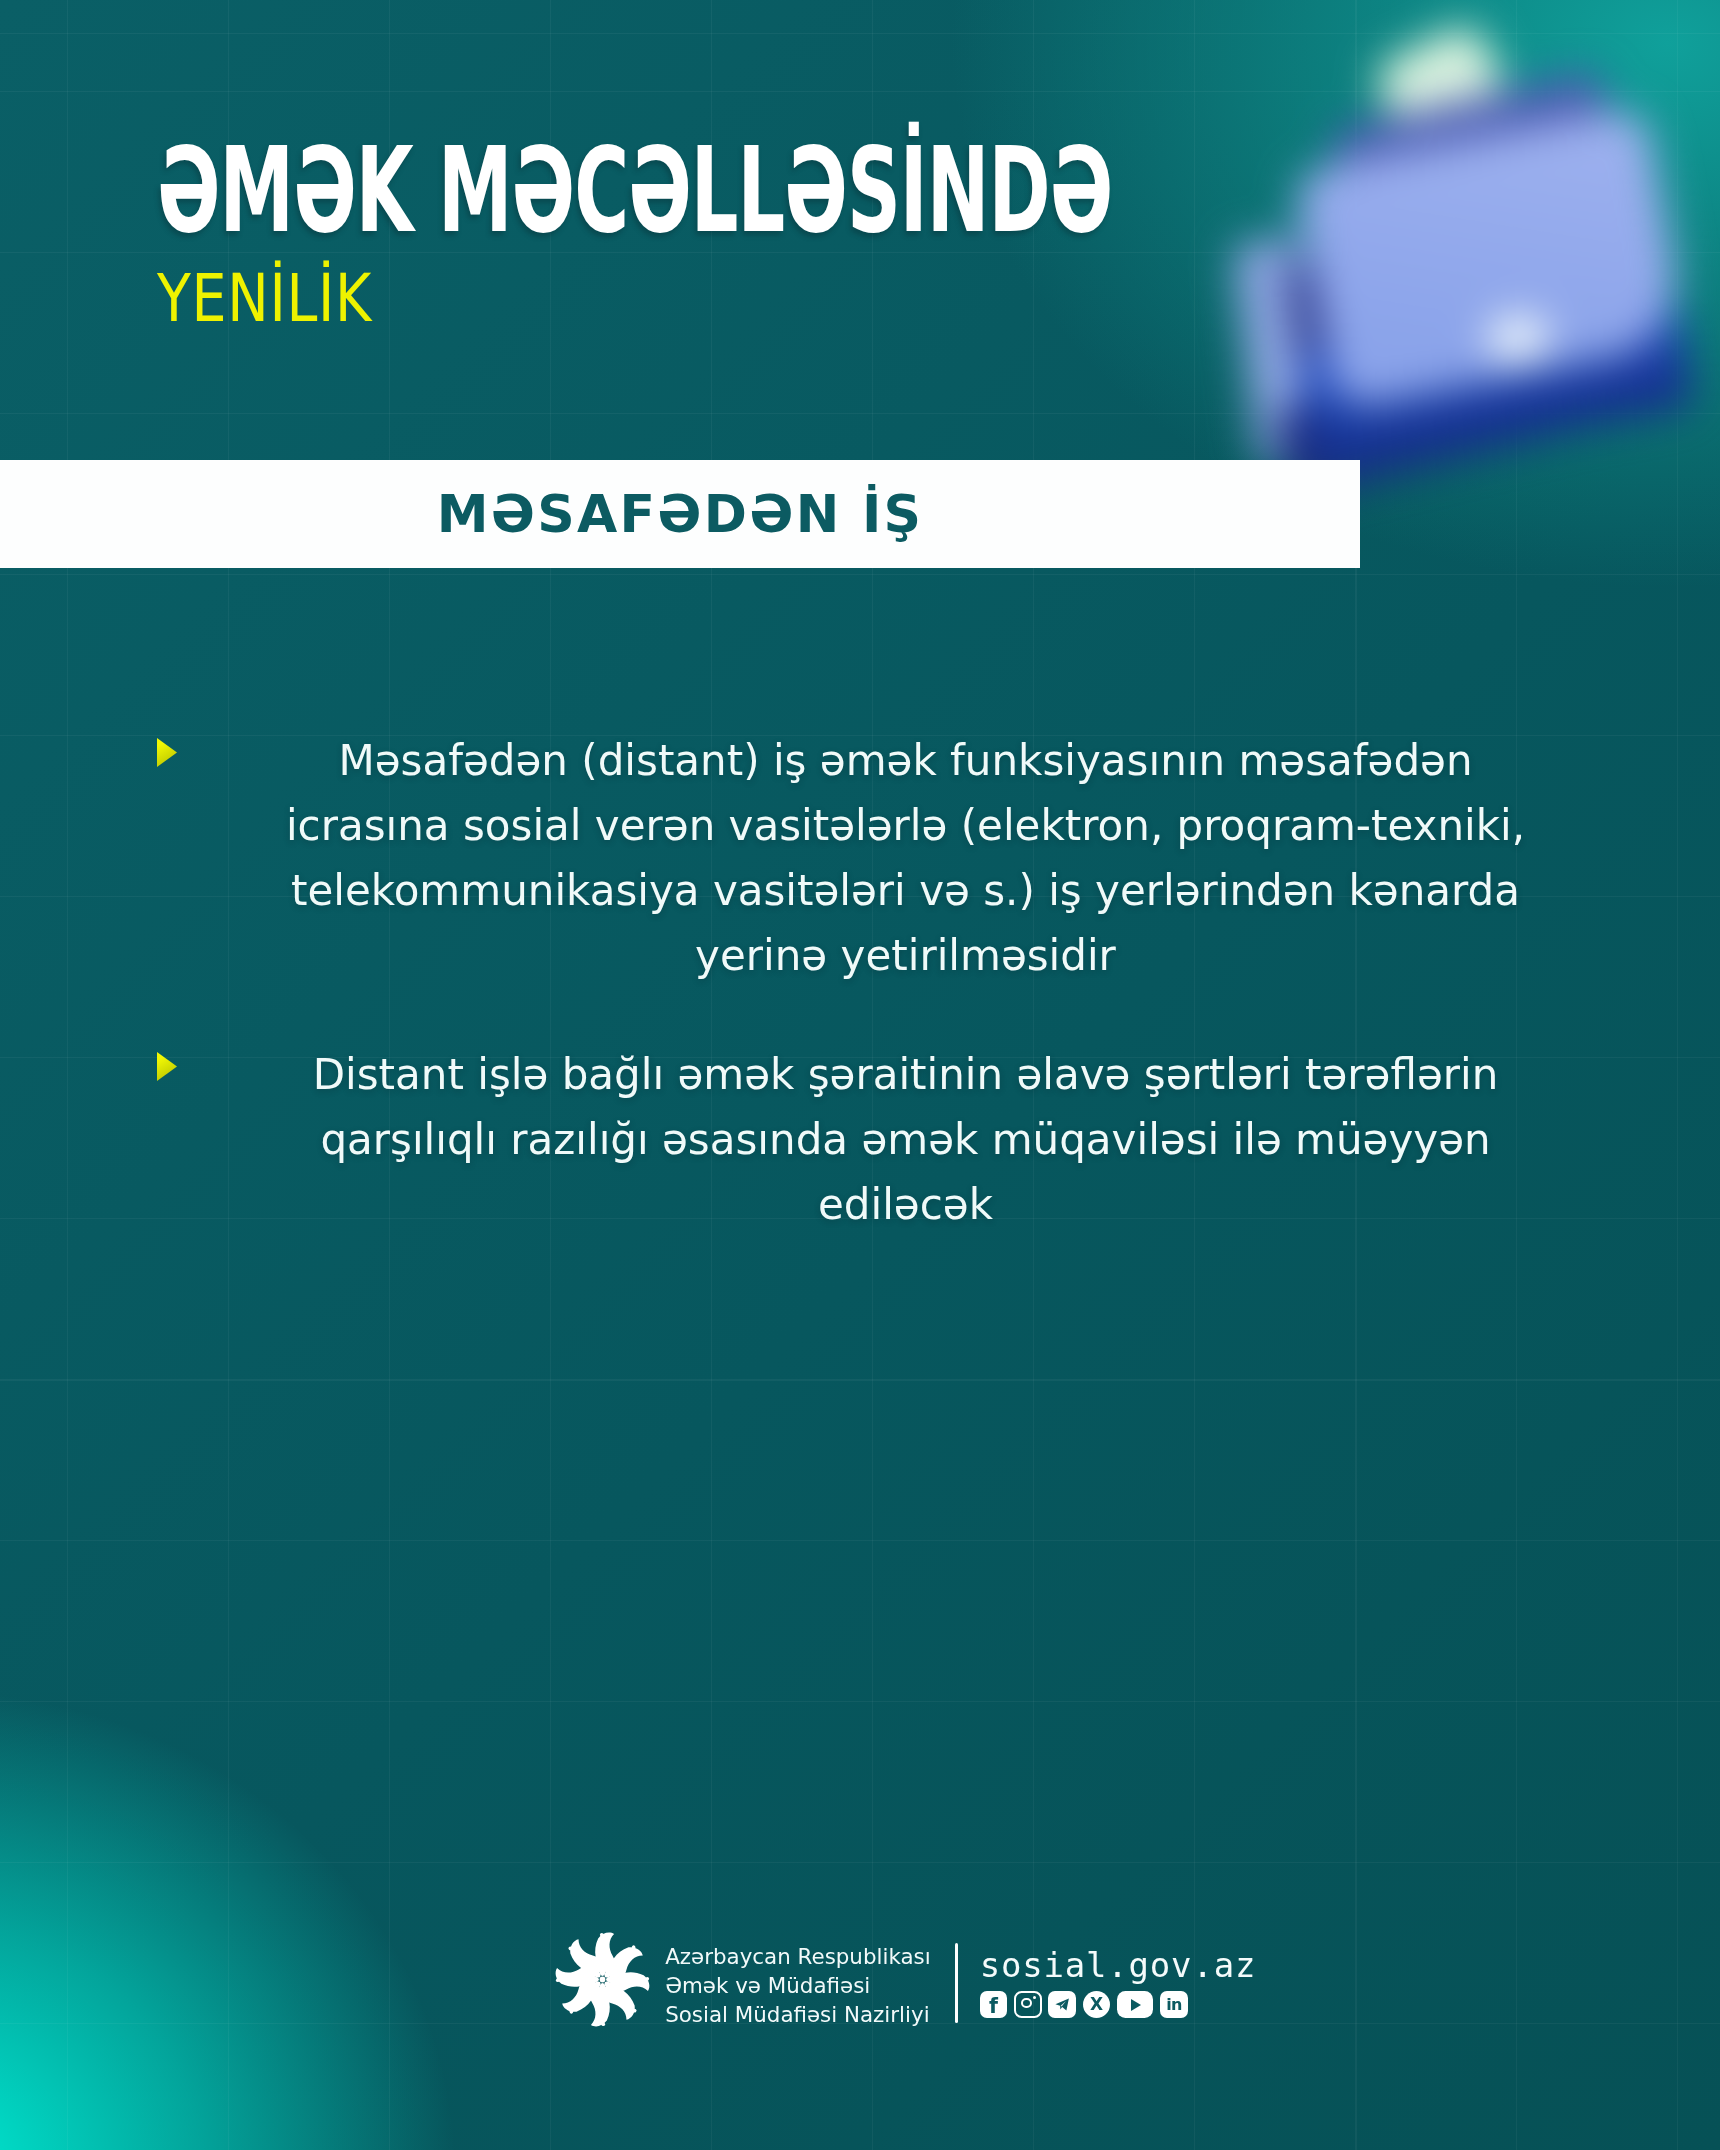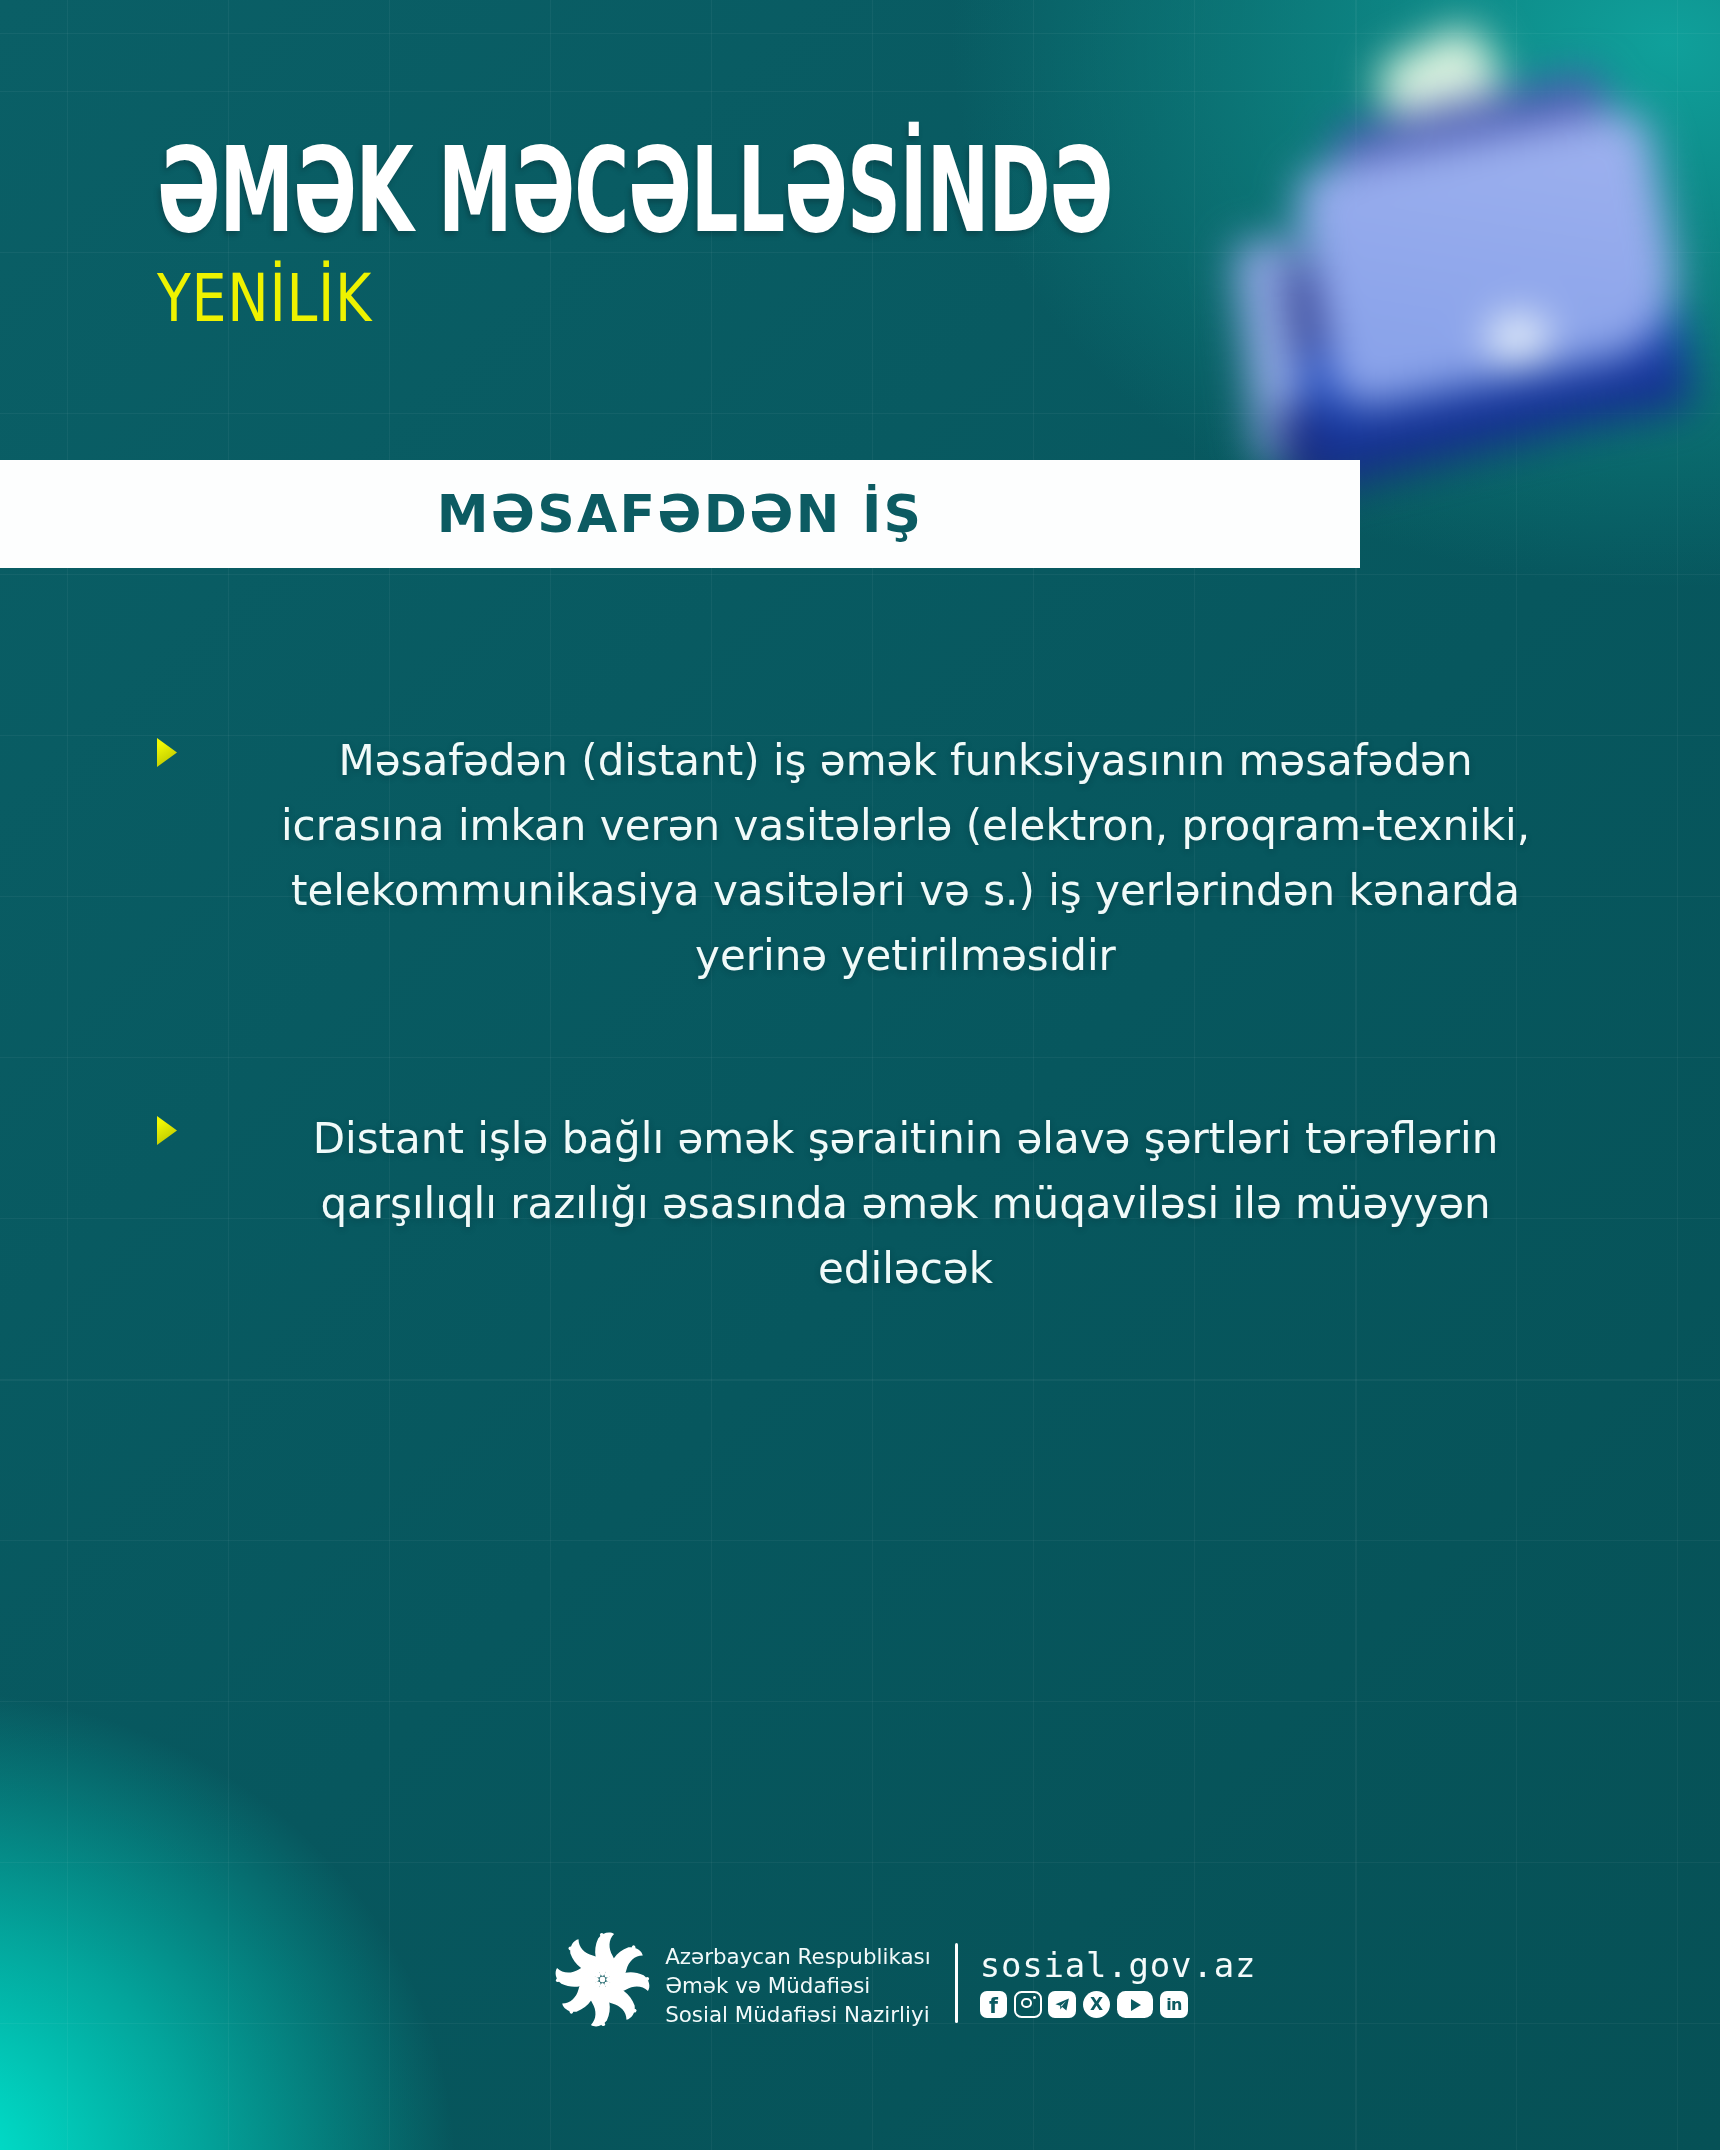--- a/index.html
+++ b/index.html
@@ -63,21 +63,21 @@
     background: #fdfefe; display: flex; align-items: center; justify-content: center;
   }
   .banner-title {
     font-size: 52px; font-weight: 700; letter-spacing: 2.3px;
     color: #0c5b62; white-space: nowrap;
   }
 
   
   .bullets { position: absolute; left: 157px; top: 728px; width: 1453px; text-align: center; }
   .bullet { position: relative; padding-left: 44px; }
-  .bullet + .bullet { margin-top: 118px; }
+  .bullet + .bullet { margin-top: 54px; }
   .bullet-arrow {
     position: absolute; left: 0; top: 10px; width: 20px; height: 29px;
     background: linear-gradient(150deg, #f1f704 20%, #b4c100 95%);
     clip-path: polygon(0 0, 100% 50%, 0 100%);
   }
   .bullet-line {
     font-size: 42px; line-height: 65px; font-weight: 400;
     color: #f0faf9; white-space: nowrap;
     text-shadow: 0 2.3px 6.1px rgba(0,25,30,0.25);
   }
@@ -129,21 +129,21 @@
 
   <div class="banner">
     <div class="banner-title">MƏSAFƏDƏN İŞ</div>
   </div>
 
   <div class="bullets">
     <div class="bullet">
       <span class="bullet-arrow"></span>
       <div class="bullet-text">
         <div class="bullet-line">Məsafədən (distant) iş əmək funksiyasının məsafədən</div>
-        <div class="bullet-line">icrasına imkan verən vasitələrlə (elektron, proqram-texniki,</div>
+        <div class="bullet-line">icrasına sosial verən vasitələrlə (elektron, proqram-texniki,</div>
         <div class="bullet-line">telekommunikasiya vasitələri və s.) iş yerlərindən kənarda</div>
         <div class="bullet-line">yerinə yetirilməsidir</div>
       </div>
     </div>
     <div class="bullet">
       <span class="bullet-arrow"></span>
       <div class="bullet-text">
         <div class="bullet-line">Distant işlə bağlı əmək şəraitinin əlavə şərtləri tərəflərin</div>
         <div class="bullet-line">qarşılıqlı razılığı əsasında əmək müqaviləsi ilə müəyyən</div>
         <div class="bullet-line">ediləcək</div>

